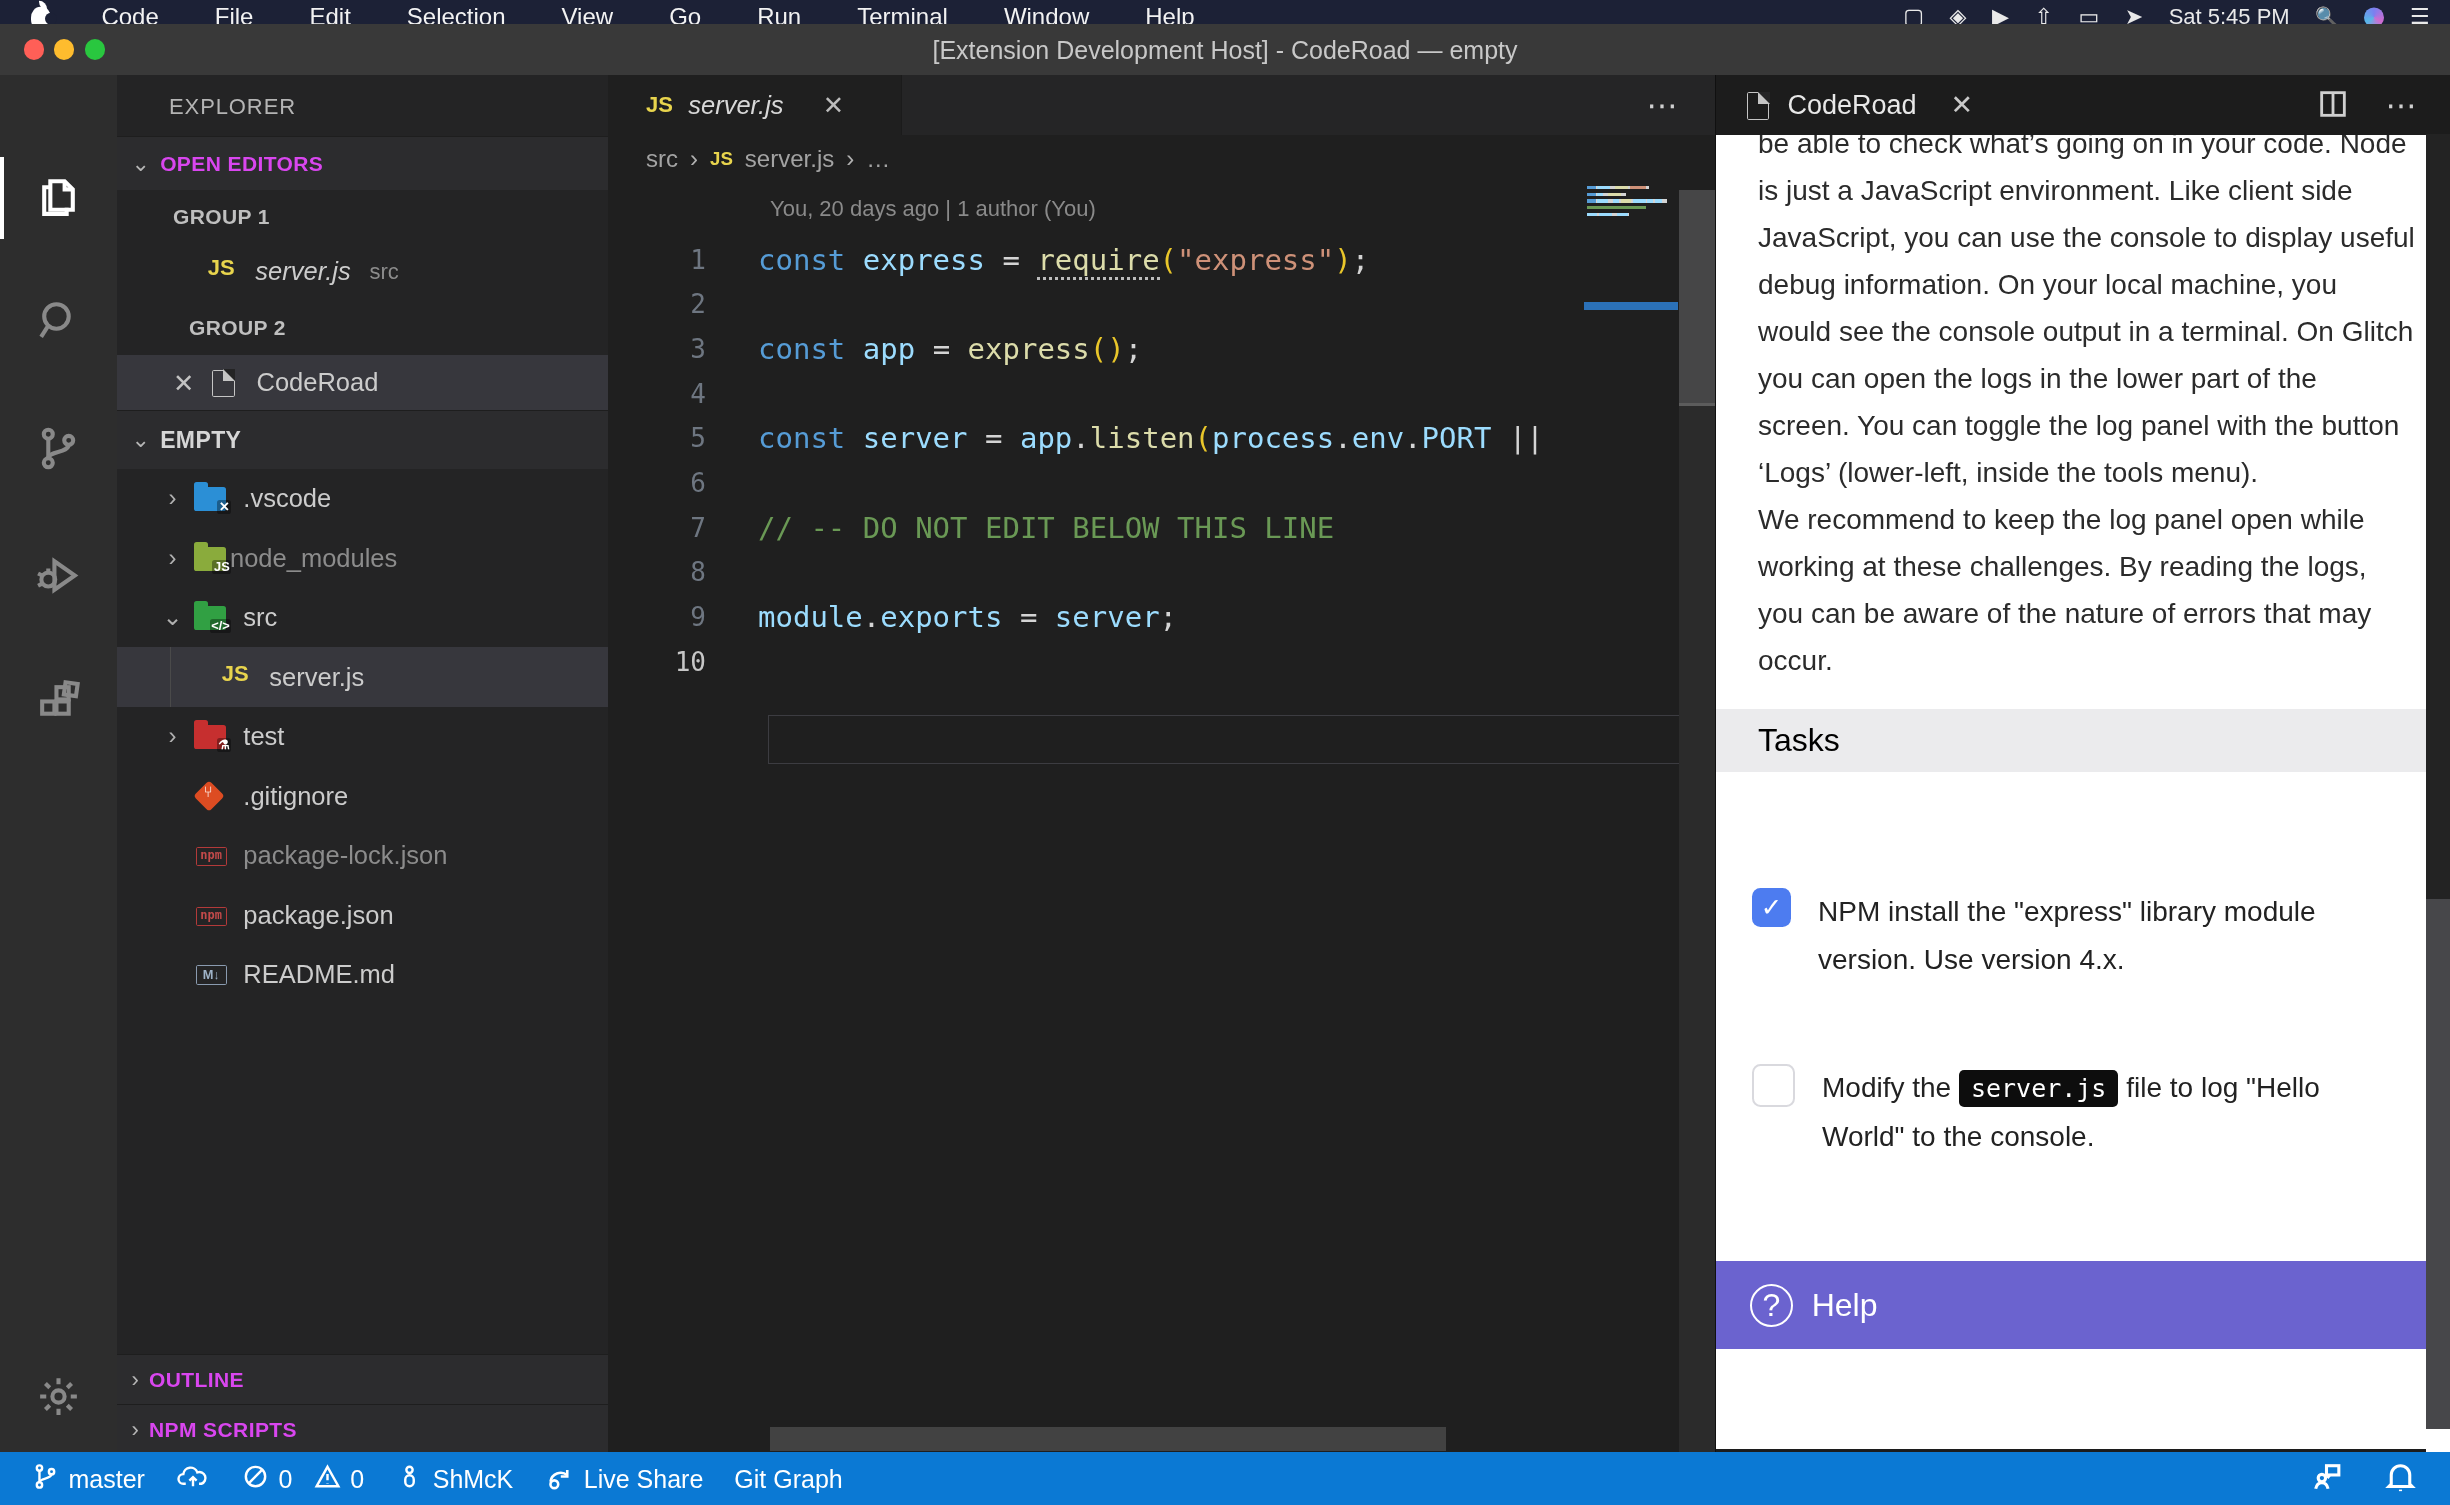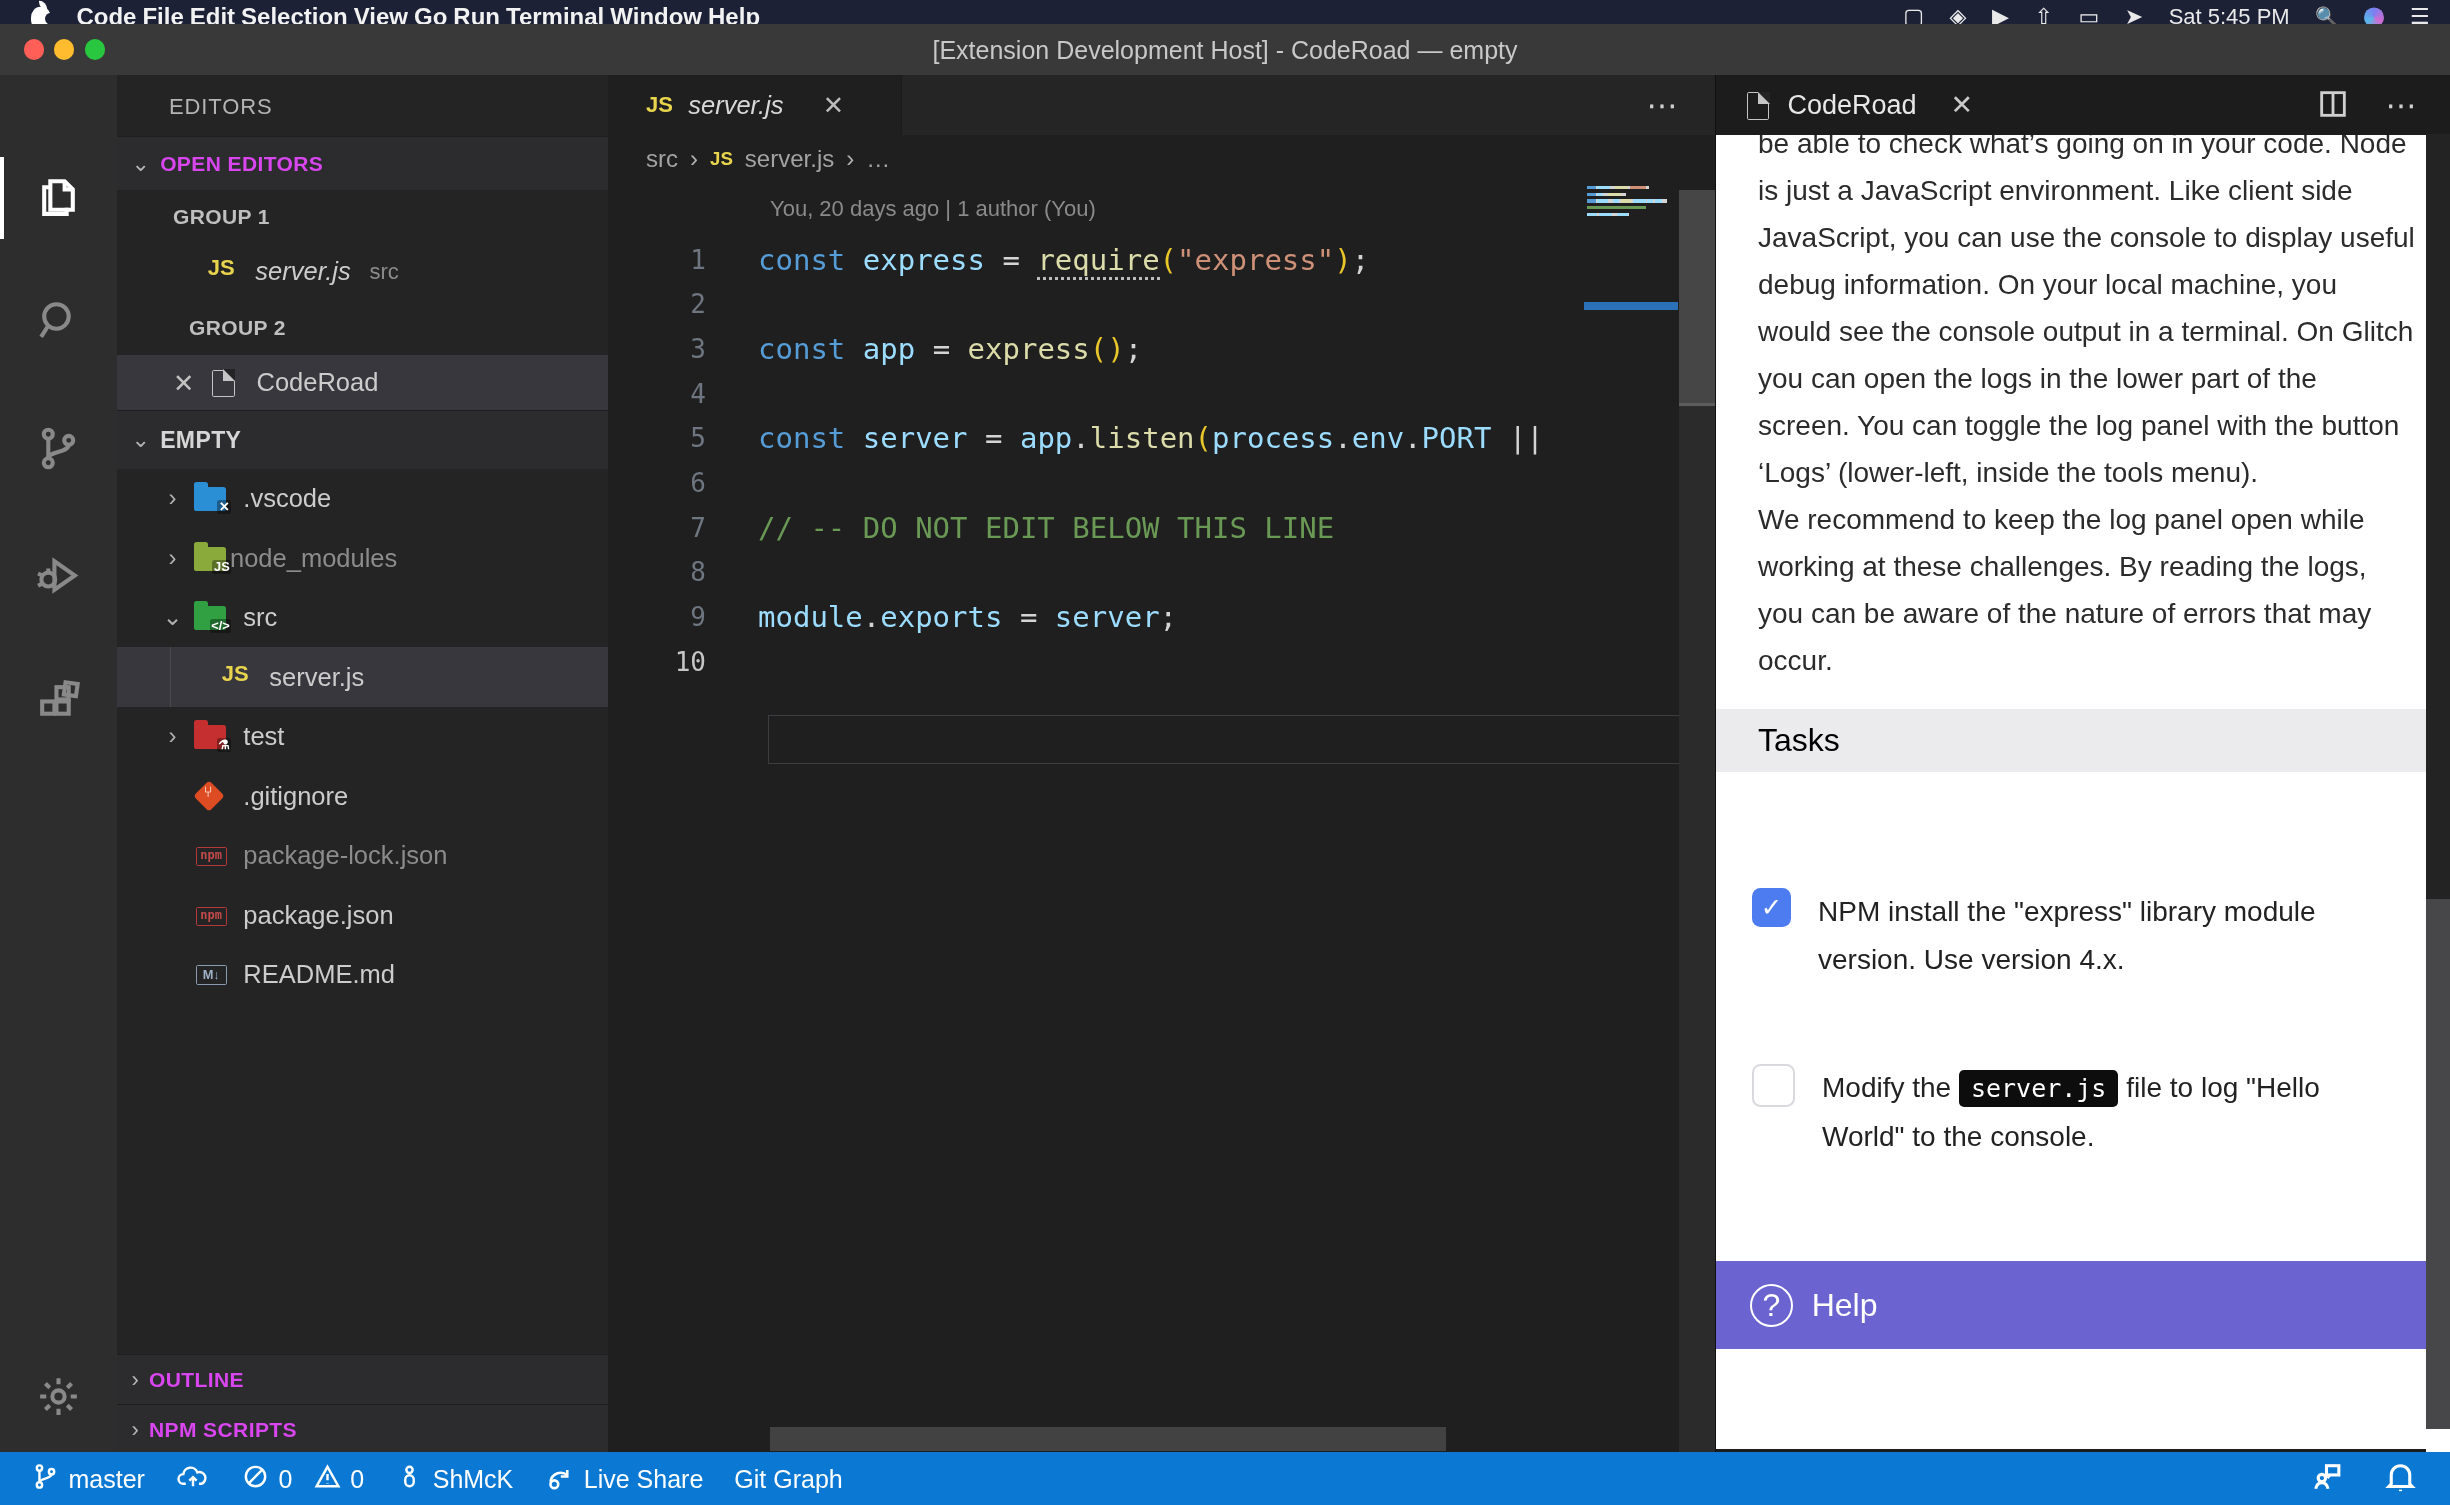--- a/index.html
+++ b/index.html
@@ -3,21 +3,21 @@
 <meta charset="utf-8">
 <style>
   html,body{margin:0;padding:0;background:#111;}
   #stage{position:relative;width:2450px;height:1506px;overflow:hidden;
          font-family:"Liberation Sans",sans-serif;-webkit-font-smoothing:antialiased;}
   .abs{position:absolute;}
 
   
   #macbar{left:0;top:0;width:2450px;height:24px;background:#1c2136;overflow:hidden;
           display:flex;align-items:flex-end;color:#f2f2f2;}
-  #macbar .menu-item{font-size:24px;font-weight:bold;margin:0 3px;line-height:25.5px;transform:translateY(5.1px);}
+  #macbar .menu-item{font-size:24px;font-weight:normal;margin:0 28px;line-height:25.5px;transform:translateY(5.1px);}
   .apple{width:20.4px;height:24px;background:#fff;border-radius:46% 46% 48% 48%;position:relative;
          margin:0 22px 0 31px;transform:translateY(6.8px);}
   .apple::before{content:"";position:absolute;right:-6px;top:6px;width:12px;height:12px;border-radius:50%;background:#1c2136;}
   .apple::after{content:"";position:absolute;left:7.7px;top:-6px;width:8.5px;height:8.5px;background:#fff;border-radius:0 100% 0 100%;}
   #mac-extras{margin-left:auto;display:flex;align-items:flex-end;gap:25.5px;padding-right:20.4px;}
   #mac-extras .xtr{font-size:22px;line-height:25.5px;transform:translateY(5.1px);color:#e9e9e9;}
   .siri-dot{width:20.4px;height:20.4px;border-radius:50%;transform:translateY(3.4px);
             background:conic-gradient(#7a7ff0,#d06bd0,#58b7e8,#7a7ff0);}
 
   
@@ -198,21 +198,21 @@
     </div>
     <div class="act-item abs" style="top:1276px;">
       <span><svg width="49" height="49" viewBox="0 0 24 24">
             <circle cx="12" cy="12" r="3"></circle>
             <path d="M12 3v3M12 18v3M3 12h3M18 12h3M5.6 5.6l2.1 2.1M16.3 16.3l2.1 2.1M5.6 18.4l2.1-2.1M16.3 7.7l2.1-2.1"></path>
           </svg></span>
     </div>
   </div>
 
   <div id="sidebar" class="abs">
-    <div id="explorer-title" class="abs">EDITORS</div>
+    <div id="explorer-title" class="abs">EXPLORER</div>
     <div class="sec-band abs" style="top:61px;height:53px;">
       <span class="sec-chev">⌄</span>
       <span class="sec-label">OPEN EDITORS</span>
     </div>
     <div id="open-editors">
         <div class="row abs" style="top: 114px; height: 55px;">
           <span class="grp" style="margin-left: 56px;">GROUP 1</span>
         </div>
         <div class="row abs" style="top: 169px; height: 55px;">
           <span class="fico" style="margin-left: 89px;">

